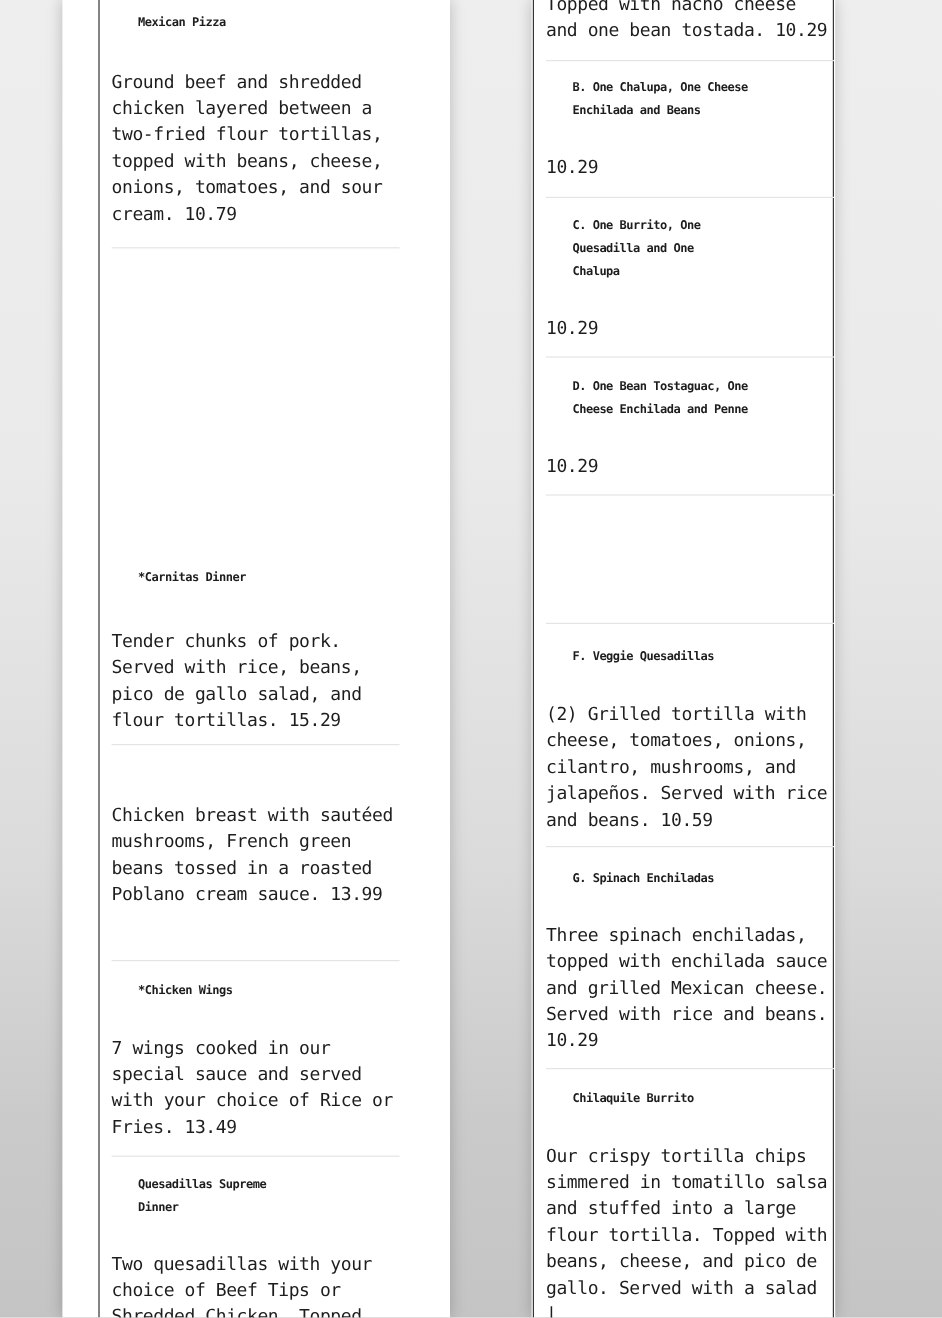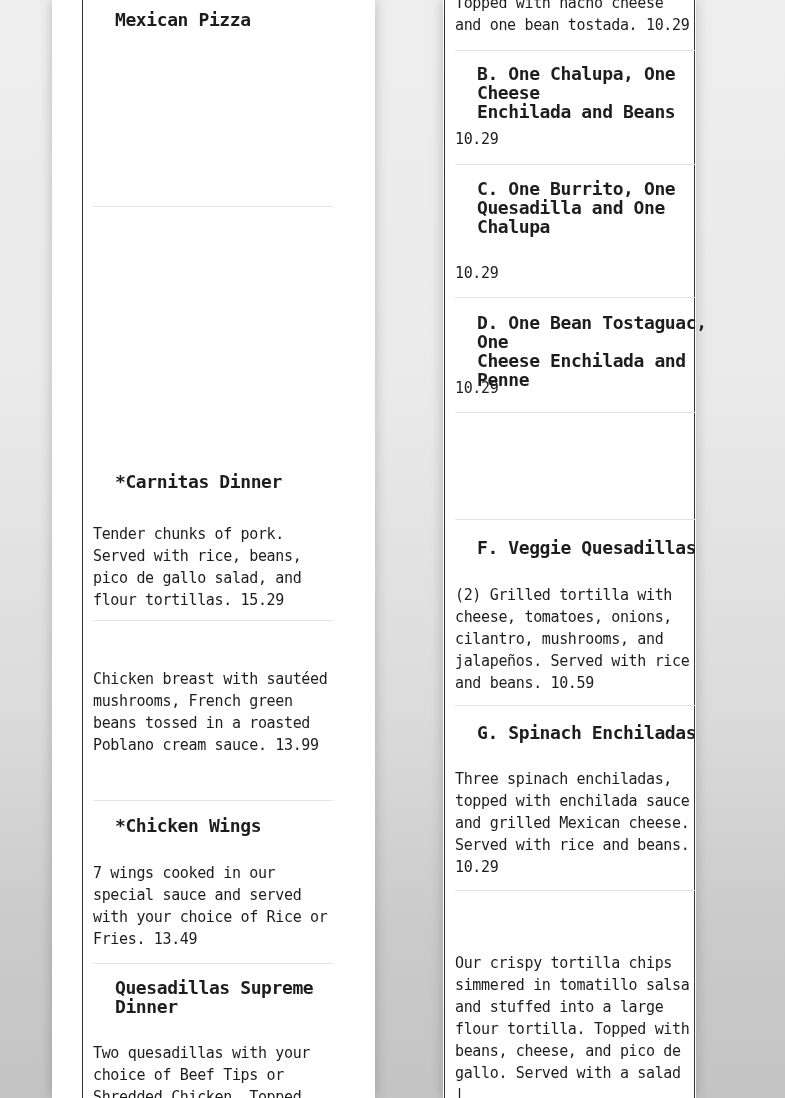--- a/index.html
+++ b/index.html
@@ -36,21 +36,21 @@
   }
   .content-left  { left: 41px; }
   .content-right { left: 12px; }
   .item-name, .item-desc, .item-price, .rule {
     position: absolute;
     left: 0;
     width: 240px;
     white-space: pre-line;
   }
   .item-name {
-    font-size: 18px;
+    font-size: 10px;
     font-weight: 700;
     line-height: 19px;
     letter-spacing: -0.4px;
     padding-left: 22px;
   }
   .item-desc, .item-price {
     font-size: 15px;
     font-weight: 400;
     line-height: 22px;
     letter-spacing: -0.35px;
@@ -63,20 +63,26 @@
 </head>
 <body>
 
 <div class="screen">
 
   <section class="card card-left">
     <div class="edge-line" style="left:30px"></div>
     <div class="content content-left">
 
       <div class="item-name" style="top:10px">Mexican Pizza</div>
+      <div class="item-desc" style="top:57px">Ground beef and shredded
+chicken layered between a
+two-fried flour tortillas,
+topped with beans, cheese,
+onions, tomatoes, and sour
+cream. 10.79</div>
       <div class="rule" style="top:206px"></div>
 
       <div class="item-name" style="top:472px">*Carnitas Dinner</div>
       <div class="item-desc" style="top:523px">Tender chunks of pork.
 Served with rice, beans,
 pico de gallo salad, and
 flour tortillas. 15.29</div>
       <div class="rule" style="top:620px"></div>
 
       <div class="item-desc" style="top:668px">Chicken breast with sautéed
@@ -137,20 +143,21 @@
       <div class="rule" style="top:705px"></div>
 
       <div class="item-name" style="top:723px">G. Spinach Enchiladas</div>
       <div class="item-desc" style="top:768px">Three spinach enchiladas,
 topped with enchilada sauce
 and grilled Mexican cheese.
 Served with rice and beans.
 10.29</div>
       <div class="rule" style="top:890px"></div>
 
+      <div class="item-name" style="top:906px">Chilaquile Burrito</div>
       <div class="item-desc" style="top:952px">Our crispy tortilla chips
 simmered in tomatillo salsa
 and stuffed into a large
 flour tortilla. Topped with
 beans, cheese, and pico de
 gallo. Served with a salad |
 Spicy 11.89</div>
 
     </div>
   </section>

